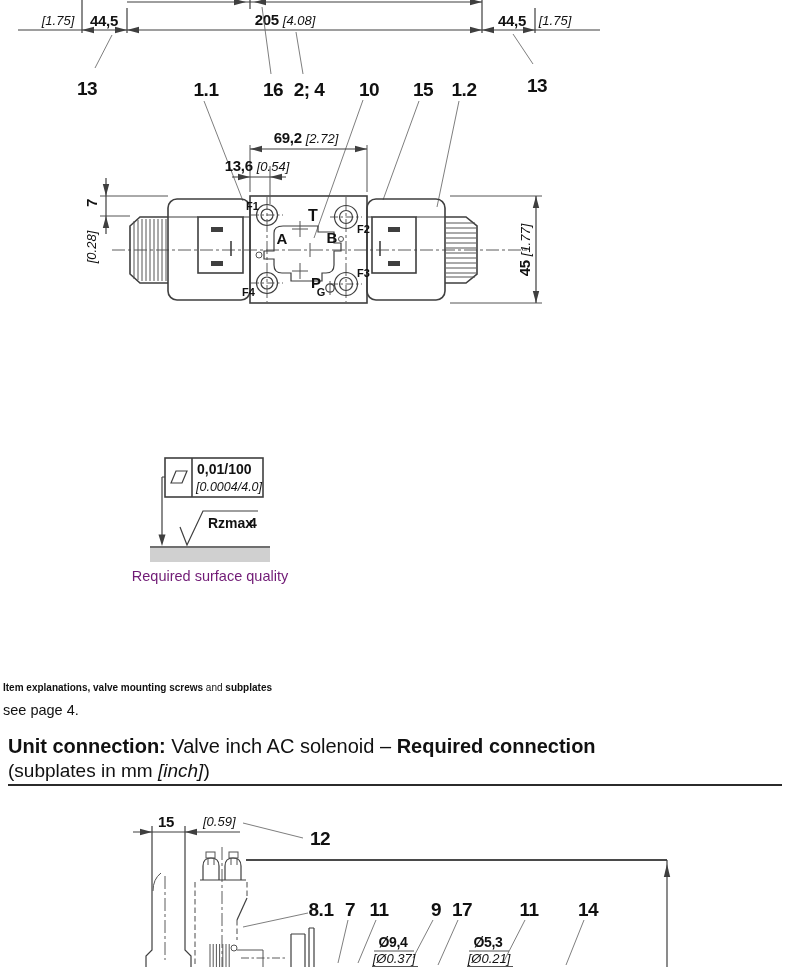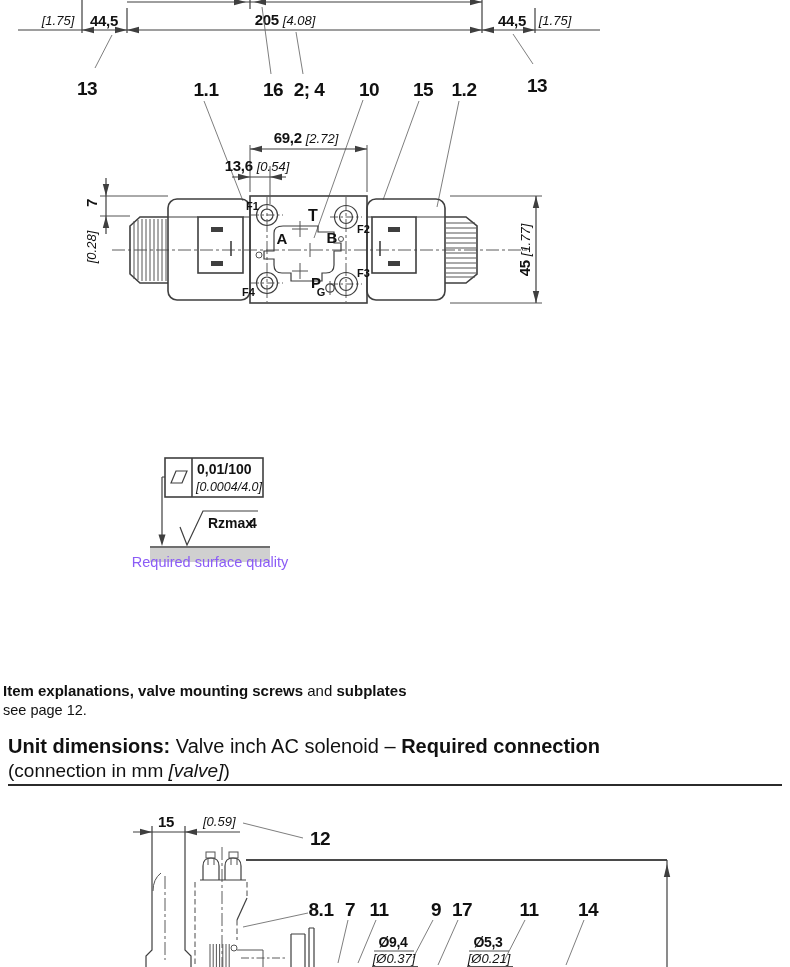--- a/index.html
+++ b/index.html
@@ -18,23 +18,23 @@
   .dim{font:bold 15px "Liberation Sans",sans-serif;letter-spacing:-0.3px;}
   .dimi{font:italic 13px "Liberation Sans",sans-serif;}
   .co{font:bold 19px "Liberation Sans",sans-serif;letter-spacing:-0.5px;}
   .port{font:bold 16px "Liberation Sans",sans-serif;}
   .portS{font:bold 15px "Liberation Sans",sans-serif;}
   .fl{font:bold 11px "Liberation Sans",sans-serif;}
   .gl{font:bold 11px "Liberation Sans",sans-serif;}
   .sq{font:bold 14px "Liberation Sans",sans-serif;}
   .sqi{font:italic 12.5px "Liberation Sans",sans-serif;}
   .dia{font:bold 14px "Liberation Sans",sans-serif;letter-spacing:-0.3px;}
-  .htext{position:absolute;font-size:15px;line-height:1.35;}
-  .caption{position:absolute;left:104px;top:553px;width:212px;text-align:center;
-           font-size:14.5px;line-height:1.3;color:#8b5cf6;}
+  .htext{position:absolute;font-size:10px;line-height:1.35;}
+  .caption{position:absolute;left:104px;top:567px;width:212px;text-align:center;
+           font-size:14.5px;line-height:1.3;color:#701a75;}
   .heading1{position:absolute;left:8px;top:735px;font-size:20px;color:#111;}
   .heading2{position:absolute;left:8px;top:760px;font-size:19px;color:#111;}
   .rule{position:absolute;left:8px;top:784px;width:774px;height:2px;background:#2b2b2b;}
   .b{font-weight:bold;}
   .it{font-style:italic;}
 </style>
 </head>
 <body>
 
 <div id="page">
@@ -270,23 +270,23 @@
   </g>
 </svg>
 
 <div class="caption">
   <div>Required surface quality</div>
 </div>
 
 <div class="htext" style="left:3px;top:681px;">
   <span class="b">Item explanations, valve mounting screws</span><span> and </span><span class="b">subplates</span>
 </div>
-<div class="htext" style="left:3px;top:701px;font-size:14.5px;">see page 12.</div>
+<div class="htext" style="left:3px;top:701px;font-size:14.5px;">see page 4.</div>
 
 <div class="heading1">
-  <span class="b">Unit dimensions:</span><span> Valve inch AC solenoid – </span><span class="b">Required connection</span>
+  <span class="b">Unit connection:</span><span> Valve inch AC solenoid – </span><span class="b">Required connection</span>
 </div>
 <div class="heading2">
-  <span>(connection in mm </span><span class="it">[valve]</span><span>)</span>
+  <span>(subplates in mm </span><span class="it">[inch]</span><span>)</span>
 </div>
 <div class="rule"></div>
 
 </div>
 
 </body></html>

